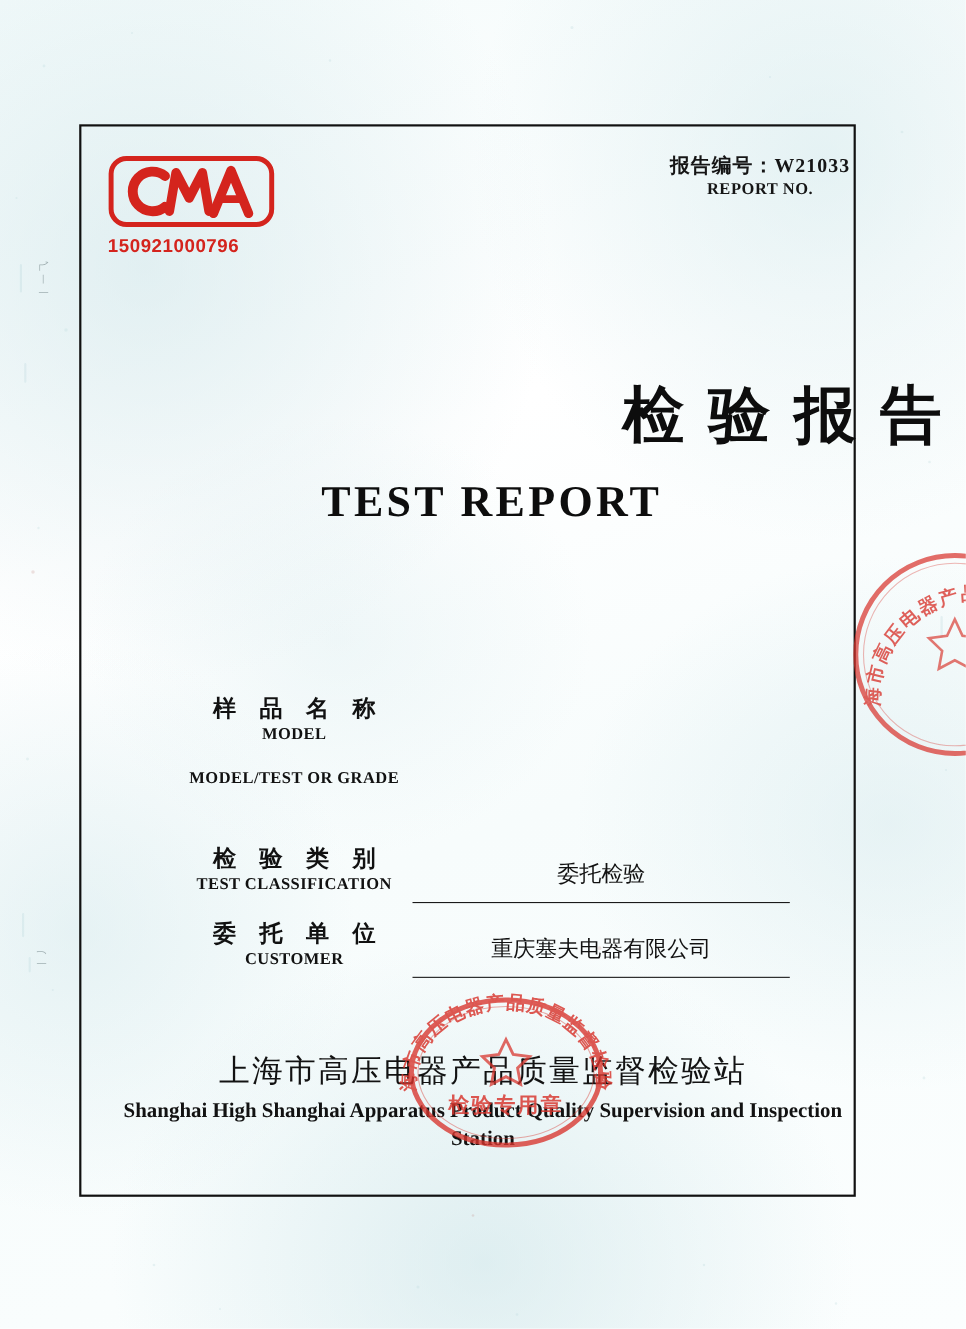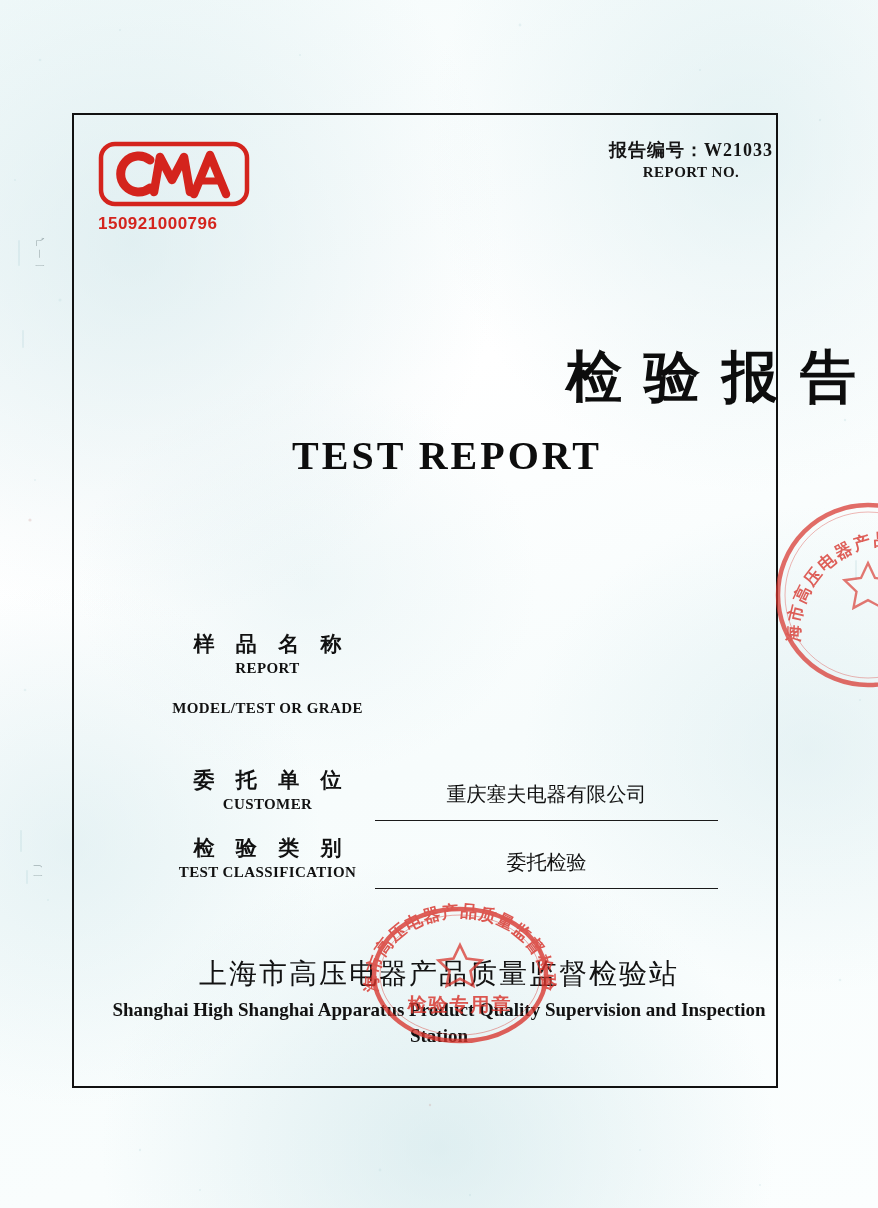--- a/index.html
+++ b/index.html
@@ -300,44 +300,44 @@
   </div>
 
   <div id="title-cn">检验报告</div>
   <div id="title-en">TEST  REPORT</div>
 
   <div id="fields">
 
     <div class="field-row">
       <div class="field-label">
         <div class="cn">样 品 名 称</div>
-        <div class="en">REPORT</div>
+        <div class="en">MODEL</div>
       </div>
     </div>
 
     <div class="field-row">
       <div class="field-label">
         <div class="en">MODEL/TEST OR GRADE</div>
       </div>
+    </div>
+
+    <div class="field-row">
+      <div class="field-label">
+        <div class="cn">检 验 类 别</div>
+        <div class="en">TEST CLASSIFICATION</div>
+      </div>
+      <div class="field-value">委托检验</div>
     </div>
 
     <div class="field-row">
       <div class="field-label">
         <div class="cn">委 托 单 位</div>
         <div class="en">CUSTOMER</div>
       </div>
       <div class="field-value">重庆塞夫电器有限公司</div>
-    </div>
-
-    <div class="field-row">
-      <div class="field-label">
-        <div class="cn">检 验 类 别</div>
-        <div class="en">TEST CLASSIFICATION</div>
-      </div>
-      <div class="field-value">委托检验</div>
     </div>
 
   </div>
 
   <div id="footer">
     <div class="cn">上海市高压电器产品质量监督检验站</div>
     <div class="en">Shanghai High Shanghai Apparatus Product Quality Supervision and Inspection Station</div>
   </div>
 
   <svg class="seal" id="seal-center" viewBox="0 0 210 160">

